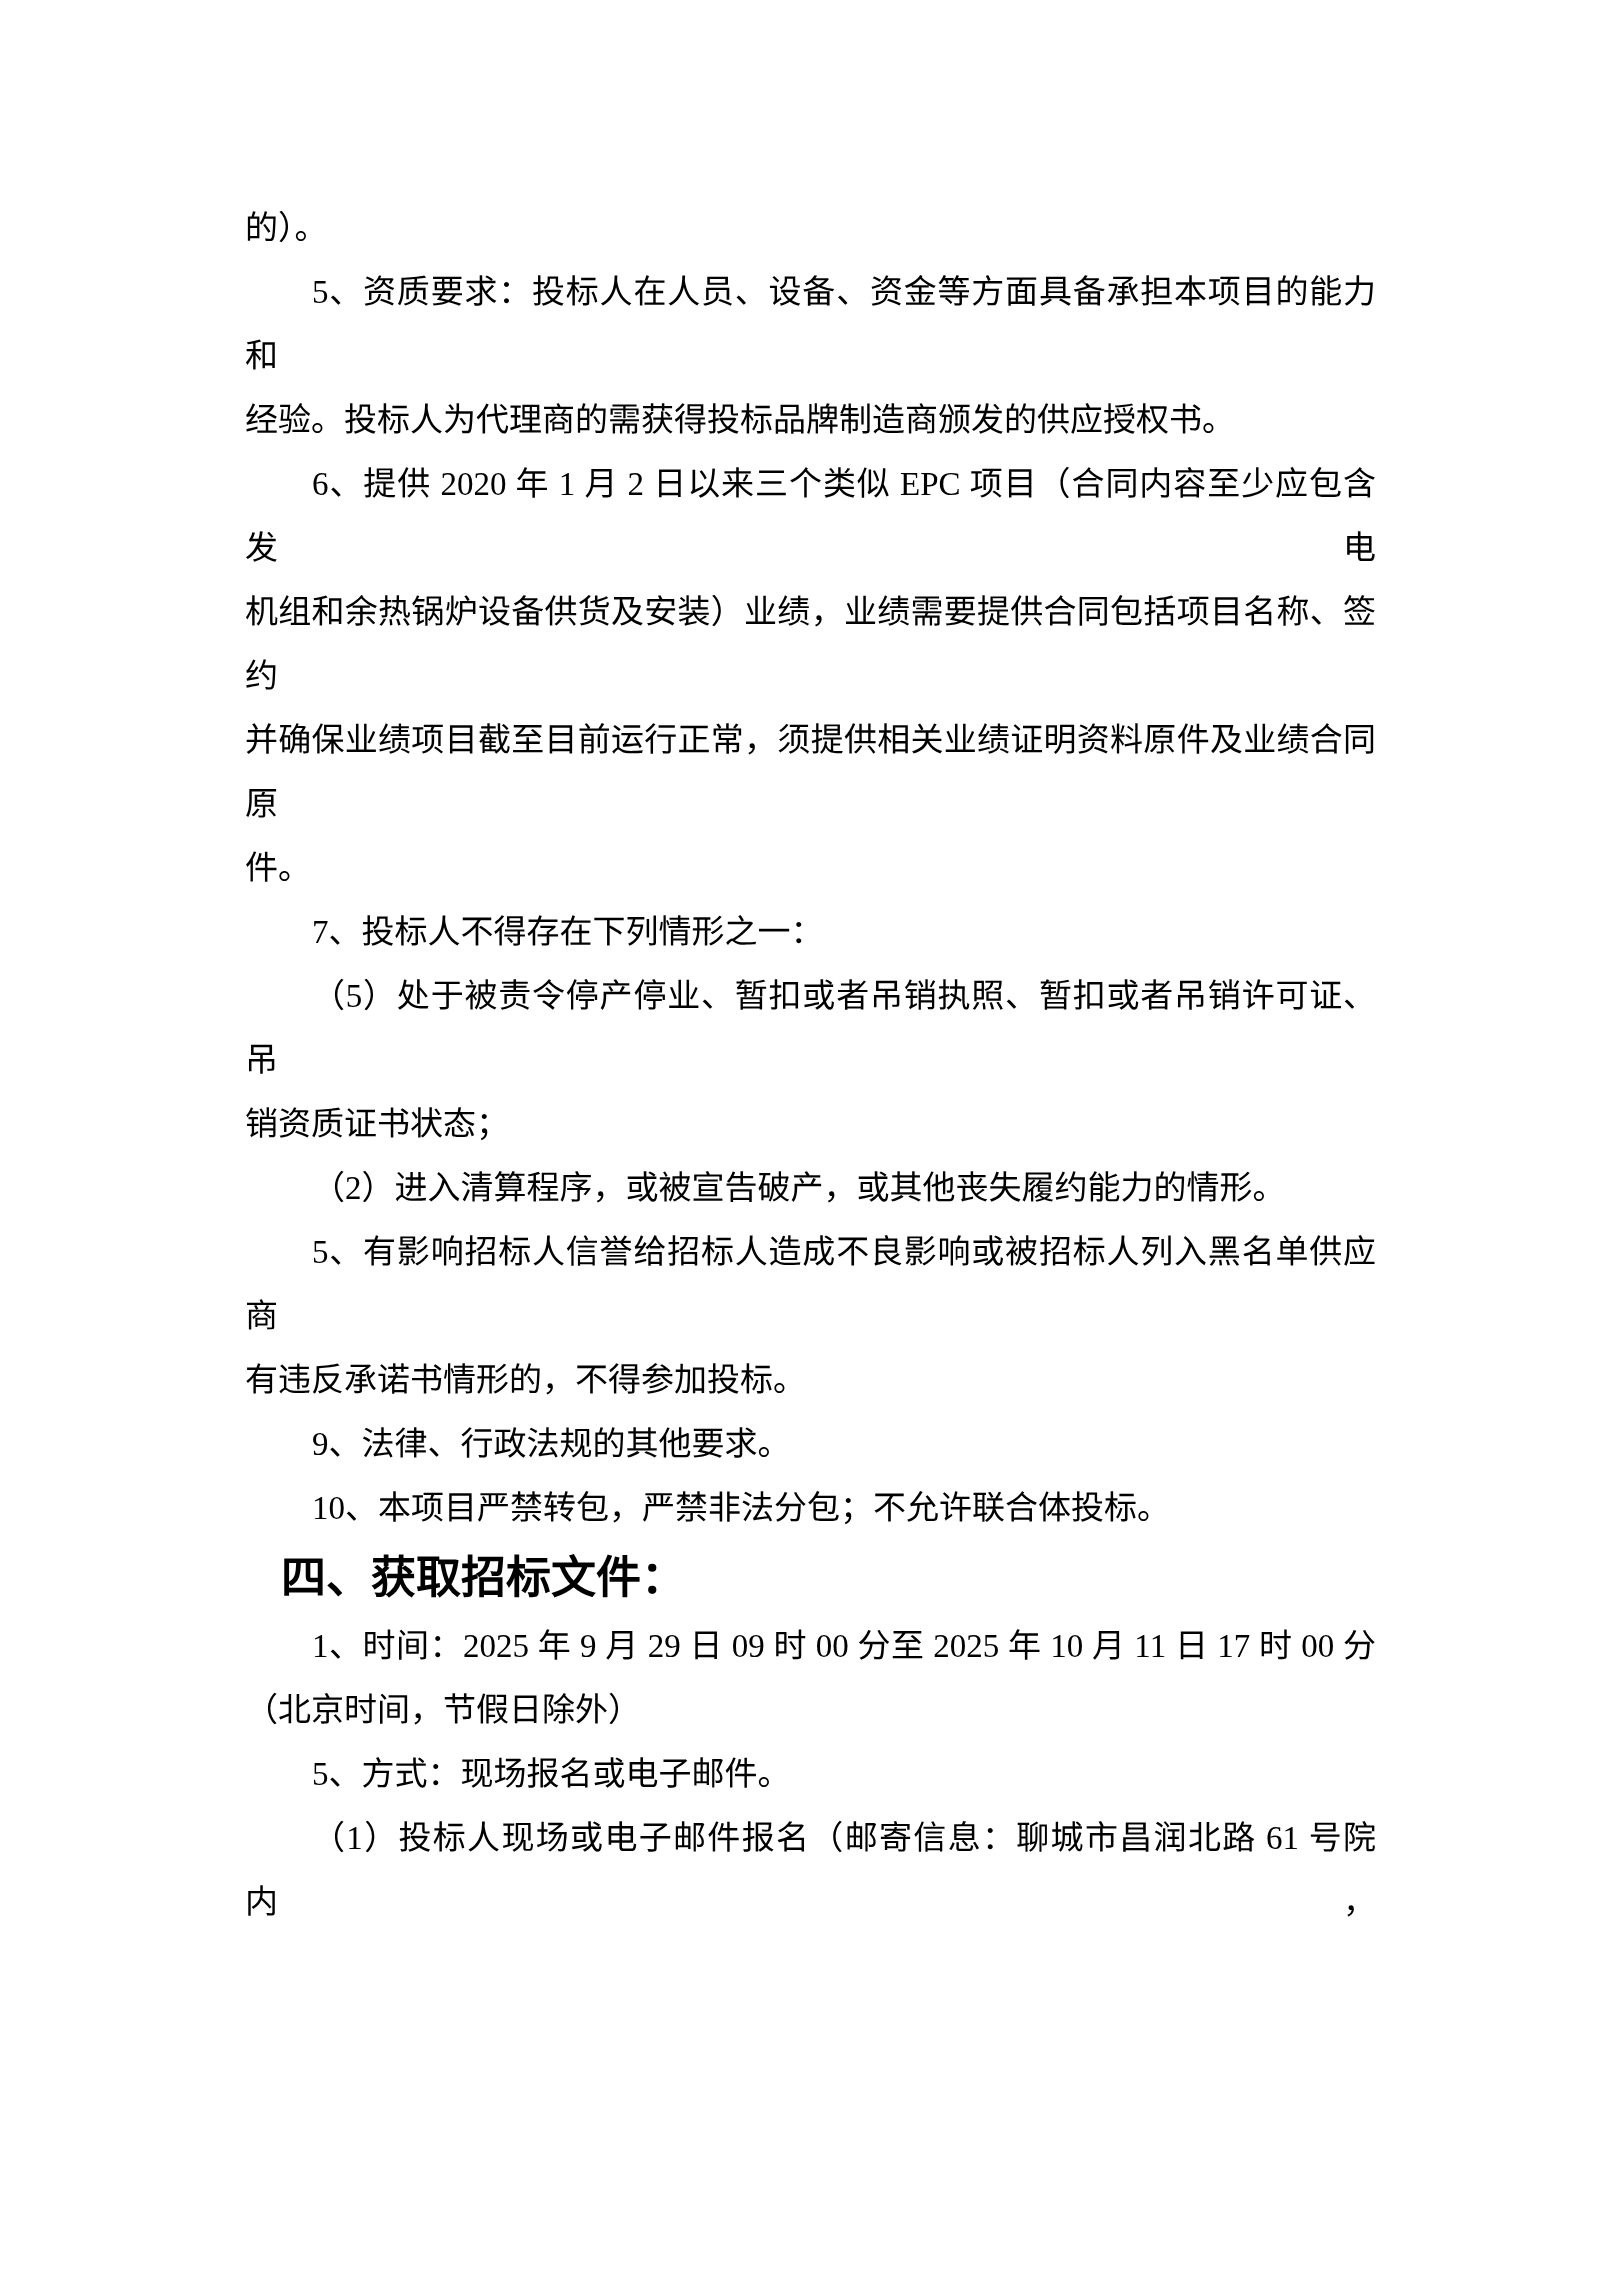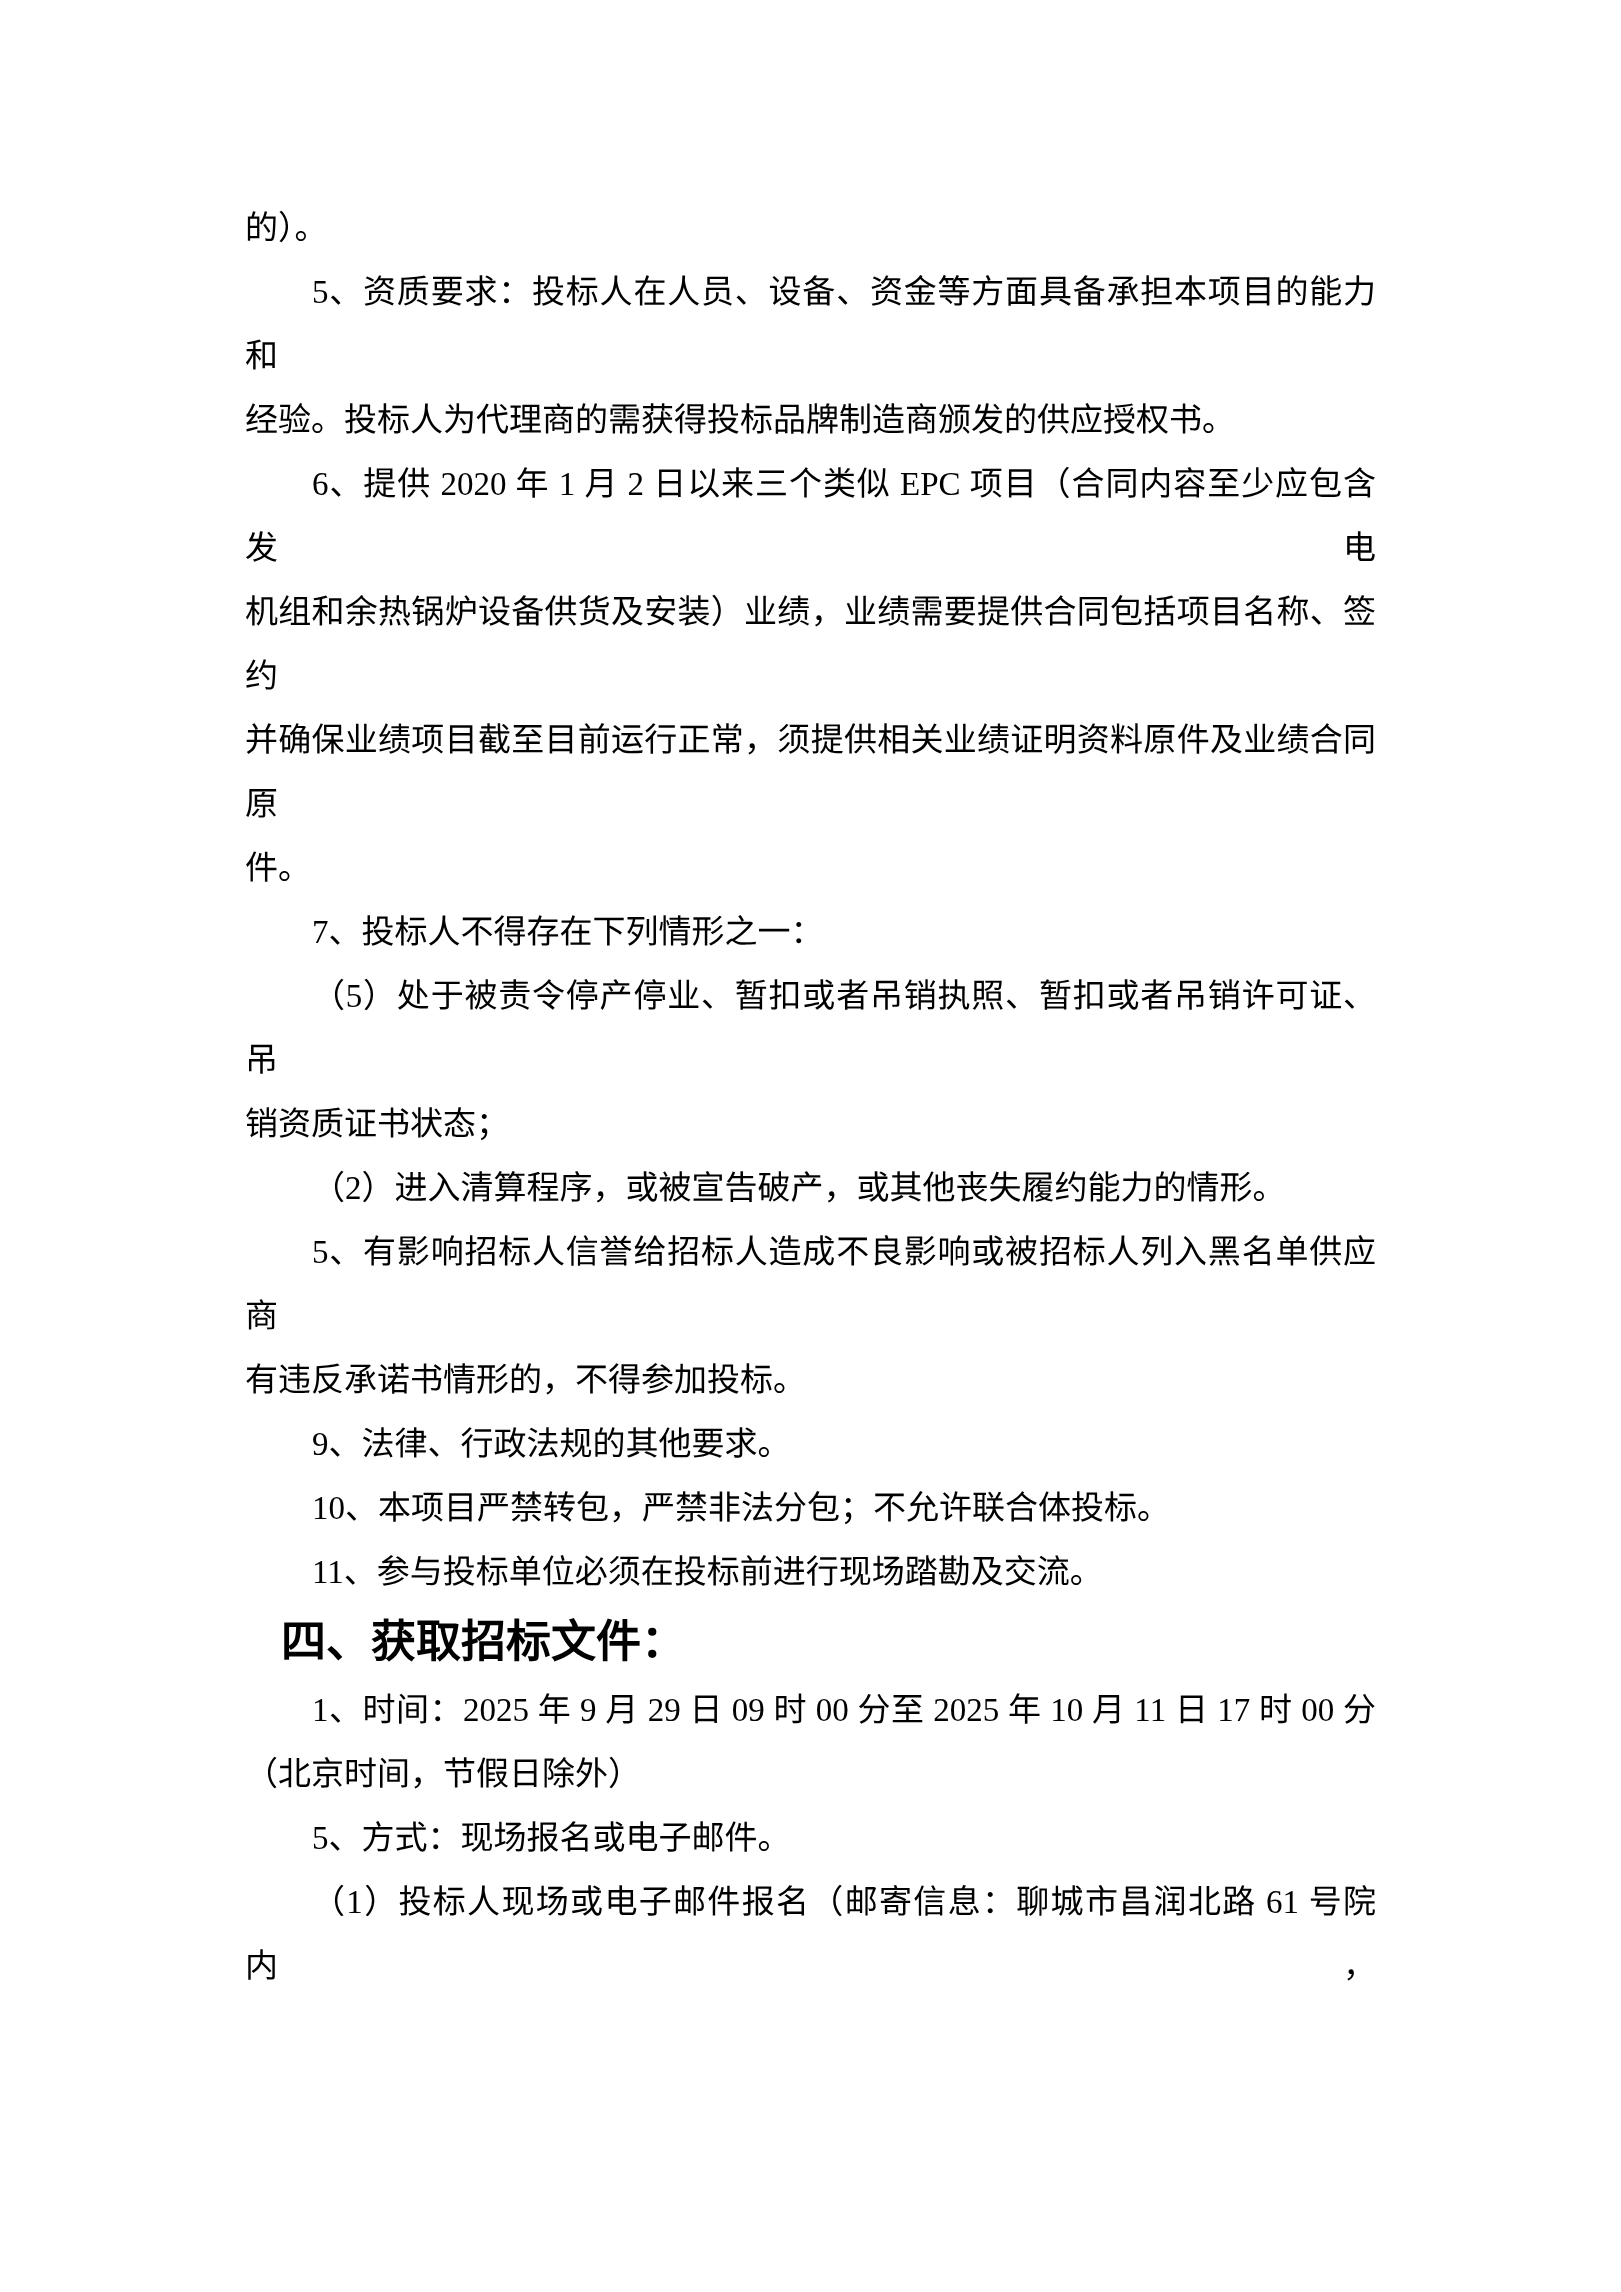--- a/index.html
+++ b/index.html
@@ -60,21 +60,20 @@
     <div class="ln">并确保业绩项目截至目前运行正常，须提供相关业绩证明资料原件及业绩合同原</div>
     <div class="ln end">件。</div>
     <div class="ln ind end">7、投标人不得存在下列情形之一：</div>
     <div class="ln ind">（5）处于被责令停产停业、暂扣或者吊销执照、暂扣或者吊销许可证、吊</div>
     <div class="ln end">销资质证书状态；</div>
     <div class="ln ind end">（2）进入清算程序，或被宣告破产，或其他丧失履约能力的情形。</div>
     <div class="ln ind">5、有影响招标人信誉给招标人造成不良影响或被招标人列入黑名单供应商</div>
     <div class="ln end">有违反承诺书情形的，不得参加投标。</div>
     <div class="ln ind end">9、法律、行政法规的其他要求。</div>
     <div class="ln ind end">10、本项目严禁转包，严禁非法分包；不允许联合体投标。</div>
-    <div class="ln ind end">11、参与投标单位必须在投标前进行现场踏勘及交流。</div>
     <div class="ln heading end">四、获取招标文件：</div>
     <div class="ln ind">1、时间：2025 年 9 月 29 日 09 时 00 分至 2025 年 10 月 11 日 17 时 00 分</div>
     <div class="ln end">（北京时间，节假日除外）</div>
     <div class="ln ind end">5、方式：现场报名或电子邮件。</div>
     <div class="ln ind">（1）投标人现场或电子邮件报名（邮寄信息：聊城市昌润北路 61 号院内，</div>
 
   </div>
 </div>
 
 

